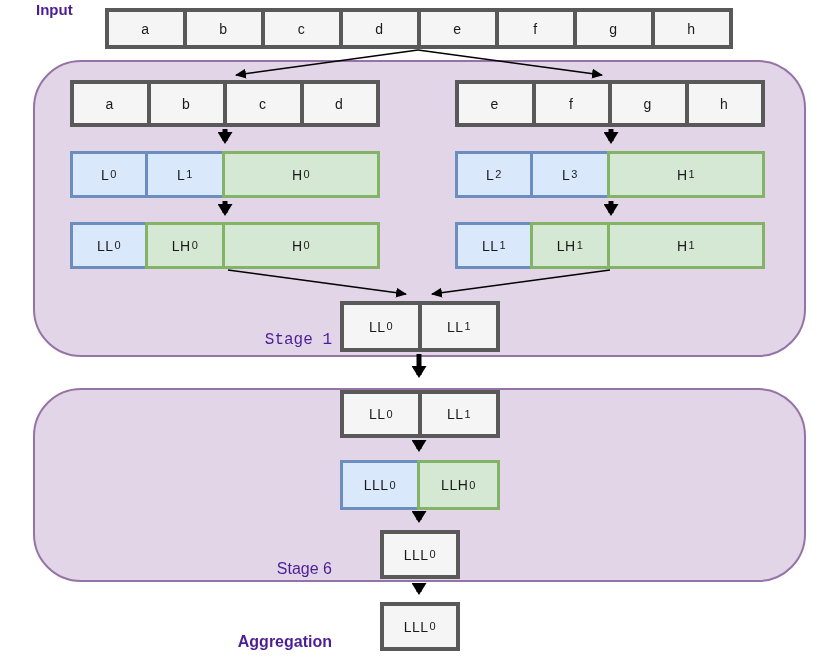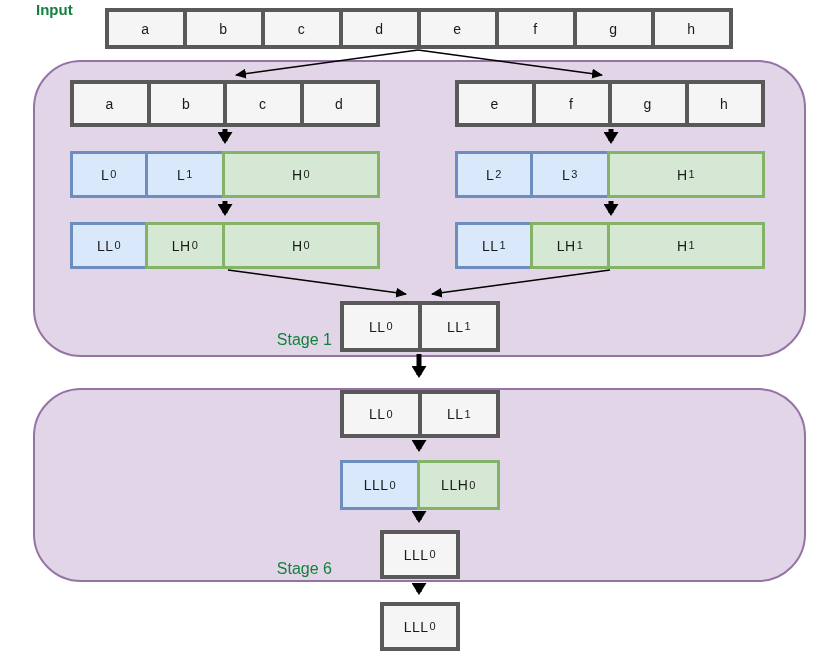--- a/index.html
+++ b/index.html
@@ -15,36 +15,37 @@
   .cell{
     box-sizing:border-box;height:100%;display:flex;align-items:center;justify-content:center;
     font-size:14px;color:#1a1a1a;letter-spacing:0.5px;
   }
   .gray{border:4px solid #595959;background:#F5F5F5;}
   .blue{border:3px solid #6C8EBF;background:#DAE8FC;}
   .green{border:3px solid #82B366;background:#D5E8D4;}
   .gray + .gray{margin-left:-4px;}
   .blue + .blue, .blue + .green, .green + .green, .green + .blue{margin-left:-3px;}
   .cell sub{font-size:11px;line-height:1;margin-left:1px;}
-  .lbl{position:absolute;font-size:16px;color:#15803d;white-space:nowrap;}
+  .lbl{position:absolute;font-size:16px;color:#4c1d95;white-space:nowrap;}
   .bold{font-weight:bold;}
   .ralign{text-align:right;}
   svg.arrows{position:absolute;left:0;top:0;pointer-events:none;z-index:6;}
 </style>
 </head>
 <body>
 
 <div class="canvas">
 
   <div class="stage" style="left:33px;top:60px;width:773px;height:297px;"></div>
   <div class="stage" style="left:33px;top:388px;width:773px;height:194px;"></div>
 
   <div class="lbl bold" style="left:36px;top:1px;font-size:15px;">Input</div>
-  <div class="lbl ralign" style="left:235px;top:331px;width:97px;">Stage 1</div>
+  <div class="lbl ralign" style="left:235px;top:331px;width:97px;font-family:Liberation Mono, monospace;">Stage 1</div>
   <div class="lbl ralign" style="left:235px;top:560px;width:97px;">Stage 6</div>
+  <div class="lbl bold ralign" style="left:185px;top:633px;width:147px;">Aggregation</div>
 
   <div class="row" style="left:105px;top:8px;width:628px;height:41px;">
     <div class="cell gray" style="flex:0 0 82px">
         <span>a</span>
         <sub></sub>
       </div>
     <div class="cell gray" style="flex:0 0 82px">
         <span>b</span>
         <sub></sub>
       </div>

